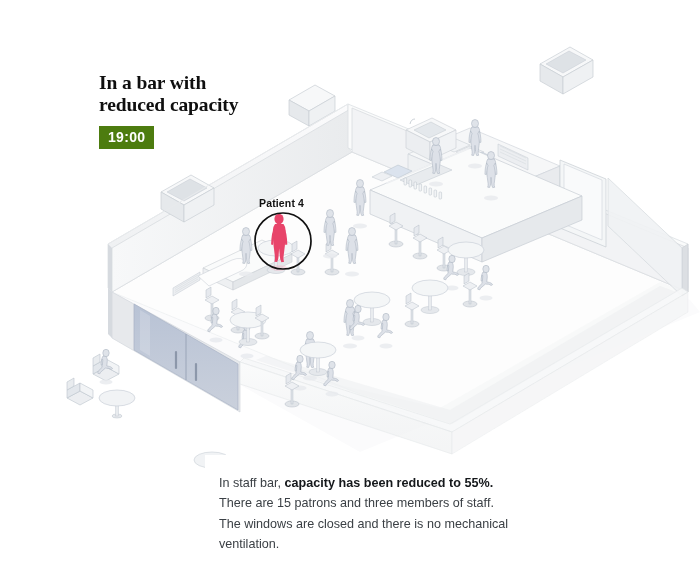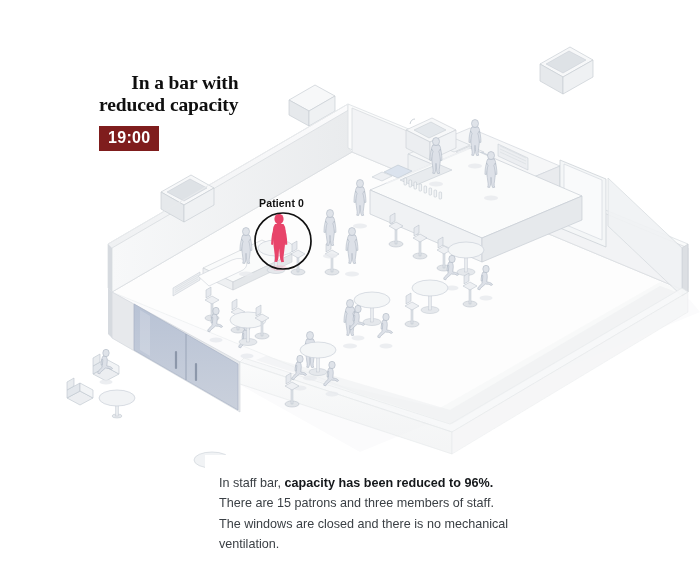--- a/index.html
+++ b/index.html
@@ -34,30 +34,29 @@
   }
   #headline {
     font-family: "Liberation Serif", serif;
     font-weight: bold;
     font-size: 19.5px;
     line-height: 1.13;
     color: #0f0f0f;
     letter-spacing: -0.1px;
     margin: 0;
     white-space: pre-line;
-    text-align: right;
   }
   #time-badge {
     display: inline-block;
     margin-top: 10px;
-    background: #7f1d1d;
+    background: #4d7c0f;
     color: #ffffff;
     font-family: "Liberation Sans", sans-serif;
     font-weight: bold;
-    font-size: 16px;
+    font-size: 14px;
     letter-spacing: 0.3px;
     padding: 4px 9px 5px 9px;
     line-height: 1;
   }
 
   
   #patient-label {
     position: absolute;
     left: 259px;
     top: 197px;
@@ -388,17 +387,17 @@
   <path d="M108 244 L348 104" stroke="#e8eaec" stroke-width="1" fill="none"></path>
 </svg>
 </div>
 
 <div id="headline-block">
   <h1 id="headline">In a bar with
 reduced capacity</h1>
   <div id="time-badge">19:00</div>
 </div>
 
-<div id="patient-label">Patient 0</div>
+<div id="patient-label">Patient 4</div>
 
 <div id="caption-panel">
-  <p id="caption-text"><span class="lead">In staff bar, </span><span class="strong">capacity has been reduced to 96%.</span><span class="lead"> There are 15 patrons and three members of staff. The windows are closed and there is no mechanical ventilation.</span></p>
+  <p id="caption-text"><span class="lead">In staff bar, </span><span class="strong">capacity has been reduced to 55%.</span><span class="lead"> There are 15 patrons and three members of staff. The windows are closed and there is no mechanical ventilation.</span></p>
 </div>
 
 </body></html>

